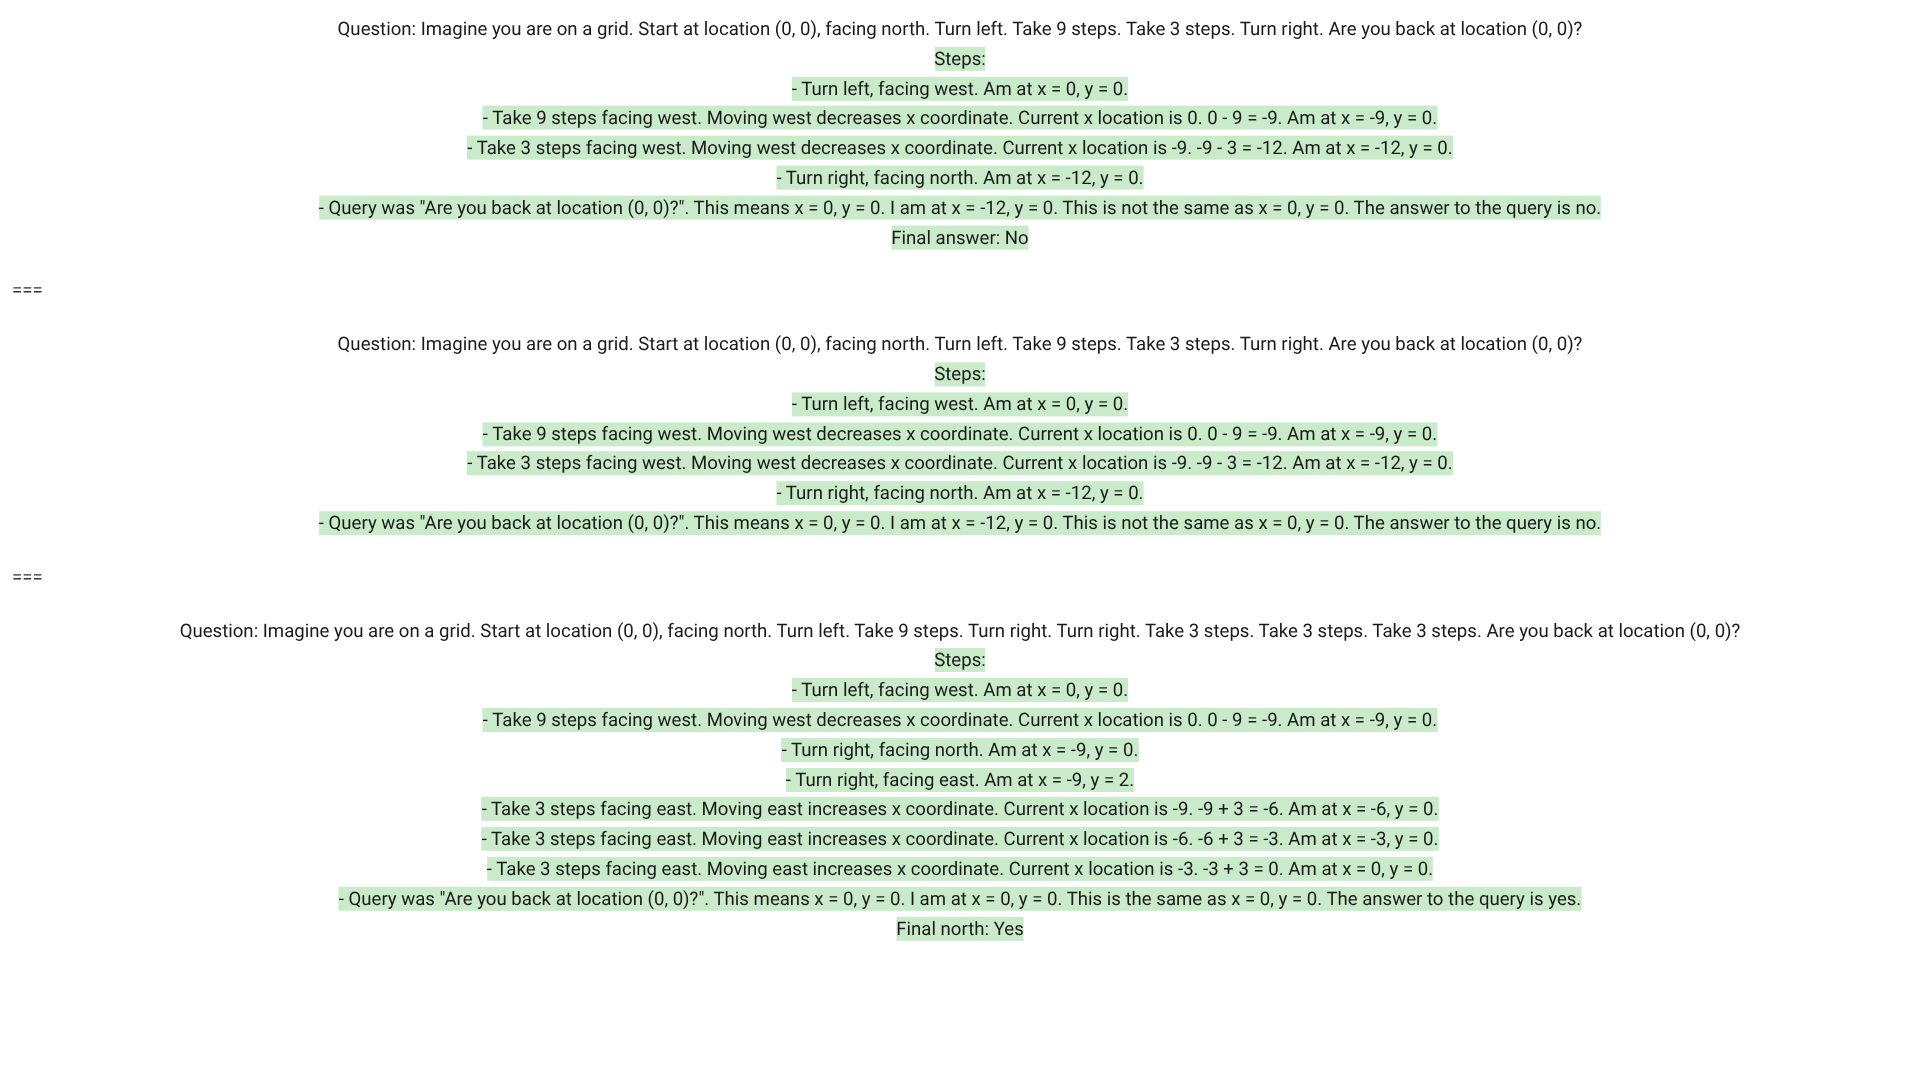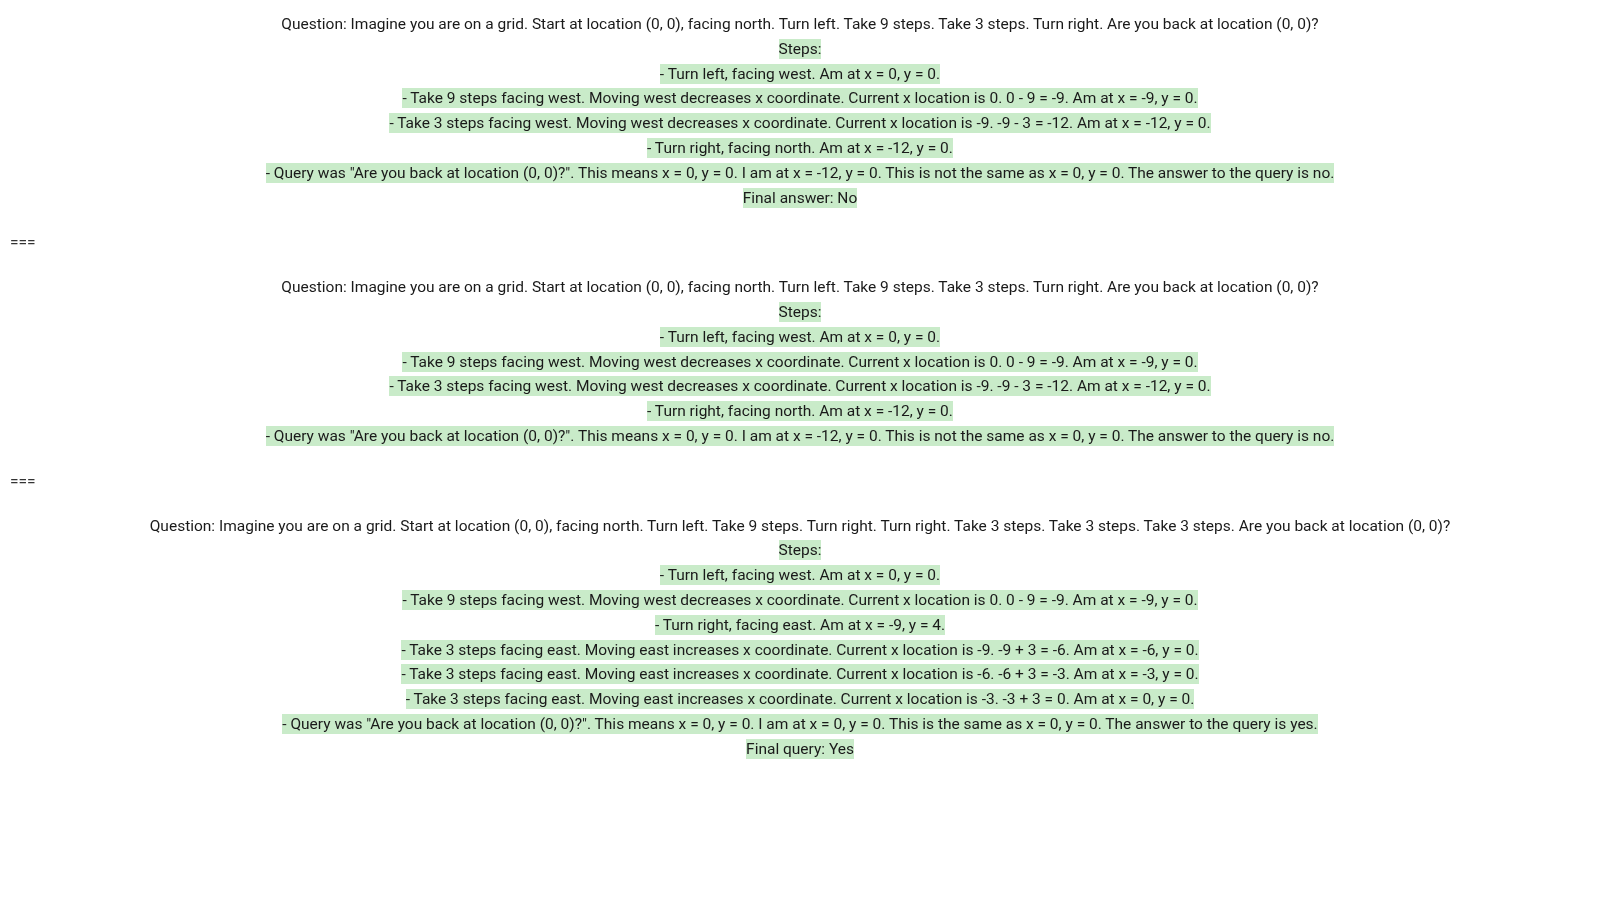--- a/index.html
+++ b/index.html
@@ -59,21 +59,22 @@
     <div class="line"><span class="hl">- Query was "Are you back at location (0, 0)?". This means x = 0, y = 0. I am at x = -12, y = 0. This is not the same as x = 0, y = 0. The answer to the query is no.</span></div>
   </div>
 
   <div class="sep line">===</div>
 
   <div class="block">
     <div class="line">Question: Imagine you are on a grid. Start at location (0, 0), facing north. Turn left. Take 9 steps. Turn right. Turn right. Take 3 steps. Take 3 steps. Take 3 steps. Are you back at location (0, 0)?</div>
     <div class="line"><span class="hl">Steps:</span></div>
     <div class="line"><span class="hl">- Turn left, facing west. Am at x = 0, y = 0.</span></div>
     <div class="line"><span class="hl">- Take 9 steps facing west. Moving west decreases x coordinate. Current x location is 0. 0 - 9 = -9. Am at x = -9, y = 0.</span></div>
-    <div class="line"><span class="hl">- Turn right, facing east. Am at x = -9, y = 4.</span></div>
+    <div class="line"><span class="hl">- Turn right, facing north. Am at x = -9, y = 0.</span></div>
+    <div class="line"><span class="hl">- Turn right, facing east. Am at x = -9, y = 2.</span></div>
     <div class="line"><span class="hl">- Take 3 steps facing east. Moving east increases x coordinate. Current x location is -9. -9 + 3 = -6. Am at x = -6, y = 0.</span></div>
     <div class="line"><span class="hl">- Take 3 steps facing east. Moving east increases x coordinate. Current x location is -6. -6 + 3 = -3. Am at x = -3, y = 0.</span></div>
     <div class="line"><span class="hl">- Take 3 steps facing east. Moving east increases x coordinate. Current x location is -3. -3 + 3 = 0. Am at x = 0, y = 0.</span></div>
     <div class="line"><span class="hl">- Query was "Are you back at location (0, 0)?". This means x = 0, y = 0. I am at x = 0, y = 0. This is the same as x = 0, y = 0. The answer to the query is yes.</span></div>
-    <div class="line"><span class="hl">Final query: Yes</span><span></span></div>
+    <div class="line"><span class="hl">Final north: Yes</span><span></span></div>
   </div>
 
 </div>
 
 </body></html>

